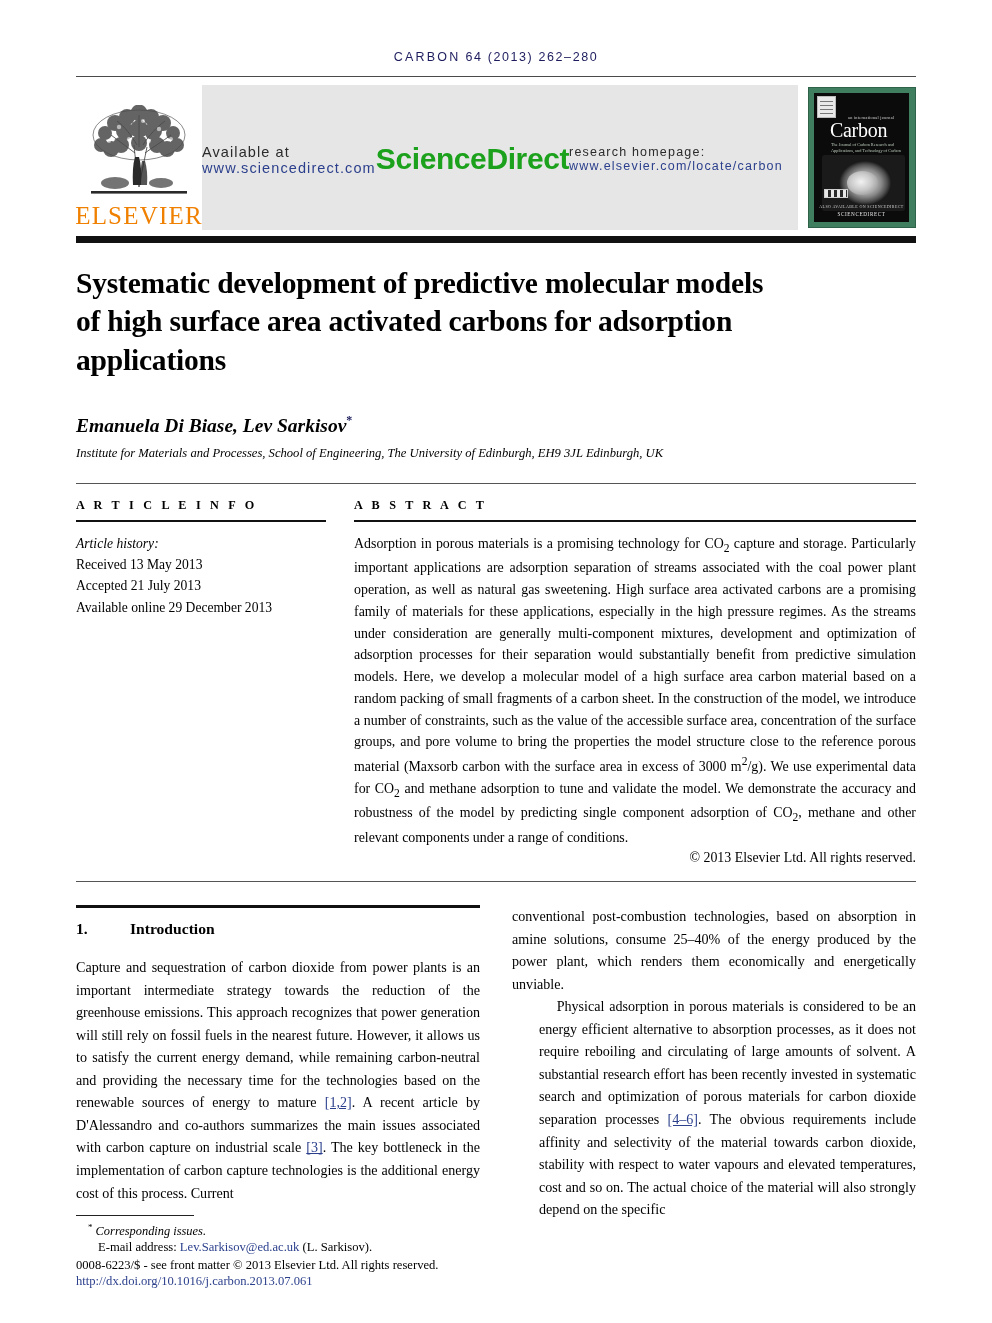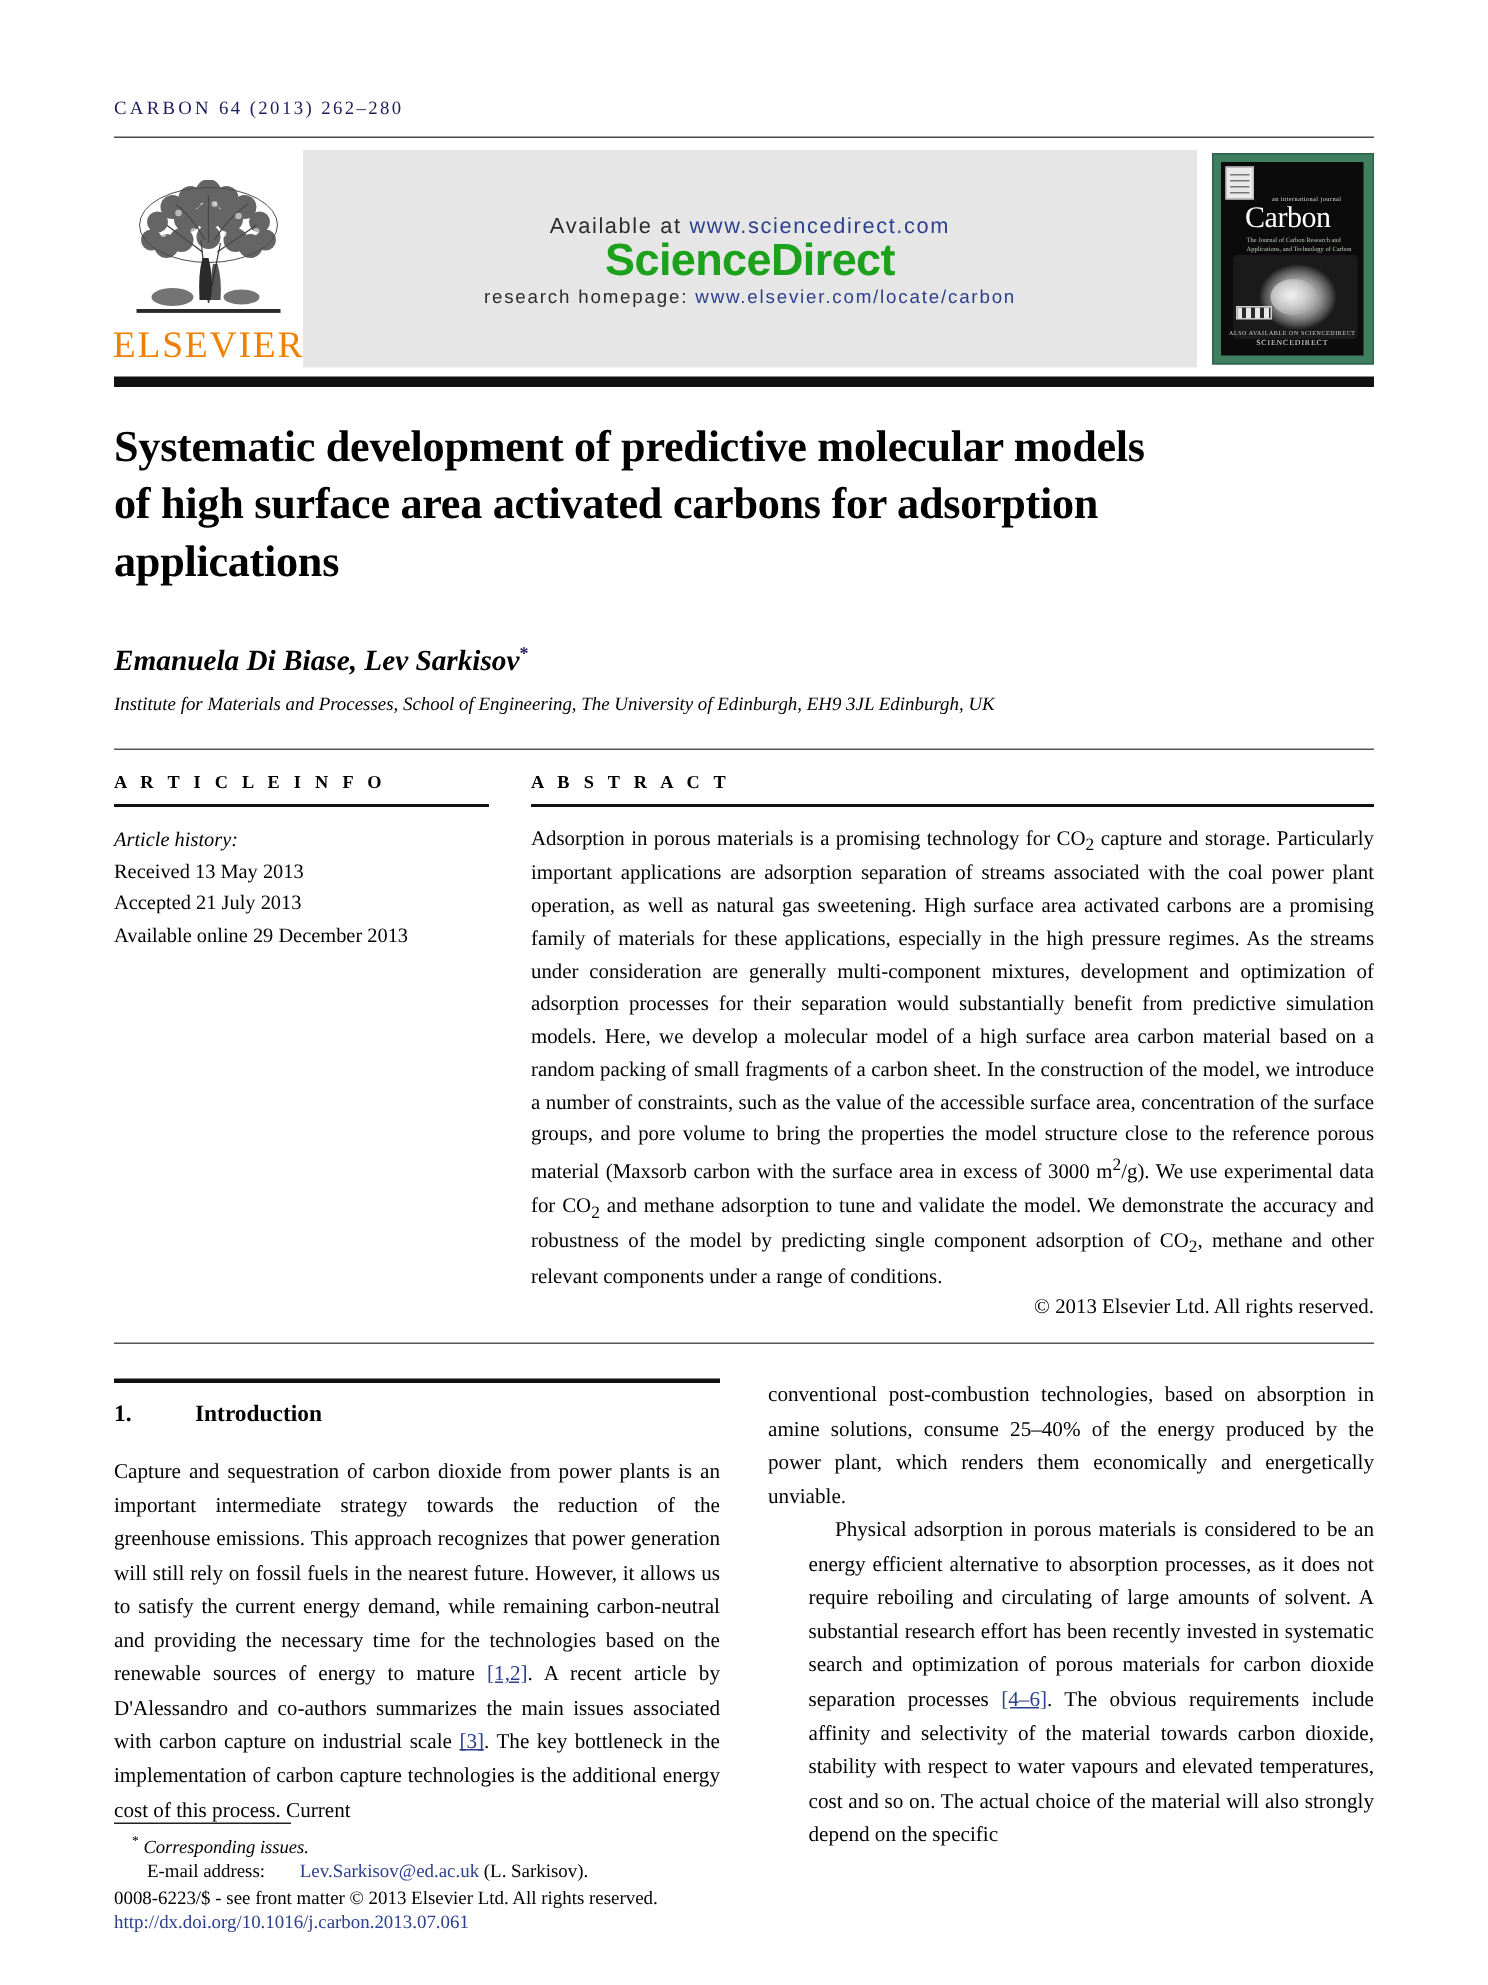--- a/index.html
+++ b/index.html
@@ -19,26 +19,26 @@
   .page {
     width: 992px;
     height: 1323px;
     position: relative;
     box-sizing: border-box;
     padding: 0 76px;
   }
 
   
   .runhead {
-    padding-top: 65px;
-    text-align: left;
+    padding-top: 50px;
+    text-align: center;
     font-size: 12.5px;
     letter-spacing: 1.6px;
     color: #1c1c5e;
-    font-family: Liberation Serif, serif;
+    font-family: Liberation Sans, sans-serif;
     height: 22px;
   }
   .runhead .jname { font-variant: small-caps; letter-spacing: 2.2px; }
 
   .rule-top {
     border-top: 1.6px solid #4a4a4a;
     margin-top: 4px;
   }
 
   
@@ -65,21 +65,21 @@
     letter-spacing: 1.2px;
     color: #F08000;
     line-height: 1;
     margin-top: 2px;
   }
 
   .sd-banner {
     flex: 1 1 auto;
     background: #e6e6e6;
     display: flex;
-    flex-direction: column;
+    flex-direction: row;
     align-items: center;
     justify-content: center;
     padding: 18px 0 14px 0;
     box-sizing: border-box;
   }
   .avail {
     font-family: "Liberation Sans", sans-serif;
     font-size: 14.5px;
     letter-spacing: 1.1px;
     color: #2b2b2b;
@@ -302,21 +302,21 @@
     font-size: 12.4px;
     margin-left: 12px;
   }
   .foot-corr .star { font-style: normal; vertical-align: super; font-size: 9px; }
   .foot-email {
     font-family: "Liberation Serif", serif;
     font-size: 12.6px;
     margin-left: 22px;
     margin-top: 1px;
   }
-  .foot-email a { color: #2b3f8c; text-decoration: none; margin-left: 20px; }
+  .foot-email a { color: #2b3f8c; text-decoration: none; }
   .foot-issn {
     font-family: "Liberation Serif", serif;
     font-size: 12.6px;
     margin-top: 3px;
     white-space: nowrap;
   }
   .foot-doi {
     font-family: "Liberation Serif", serif;
     font-size: 12.6px;
     color: #2b3f8c;

